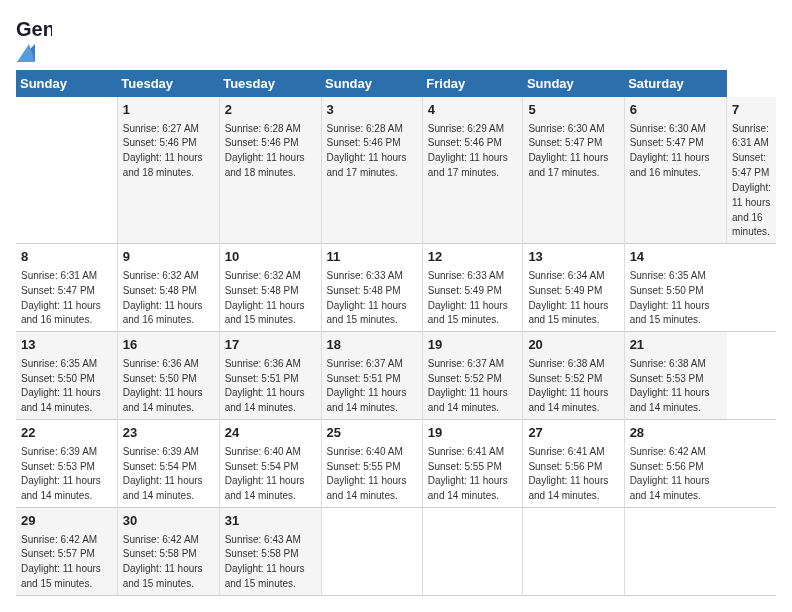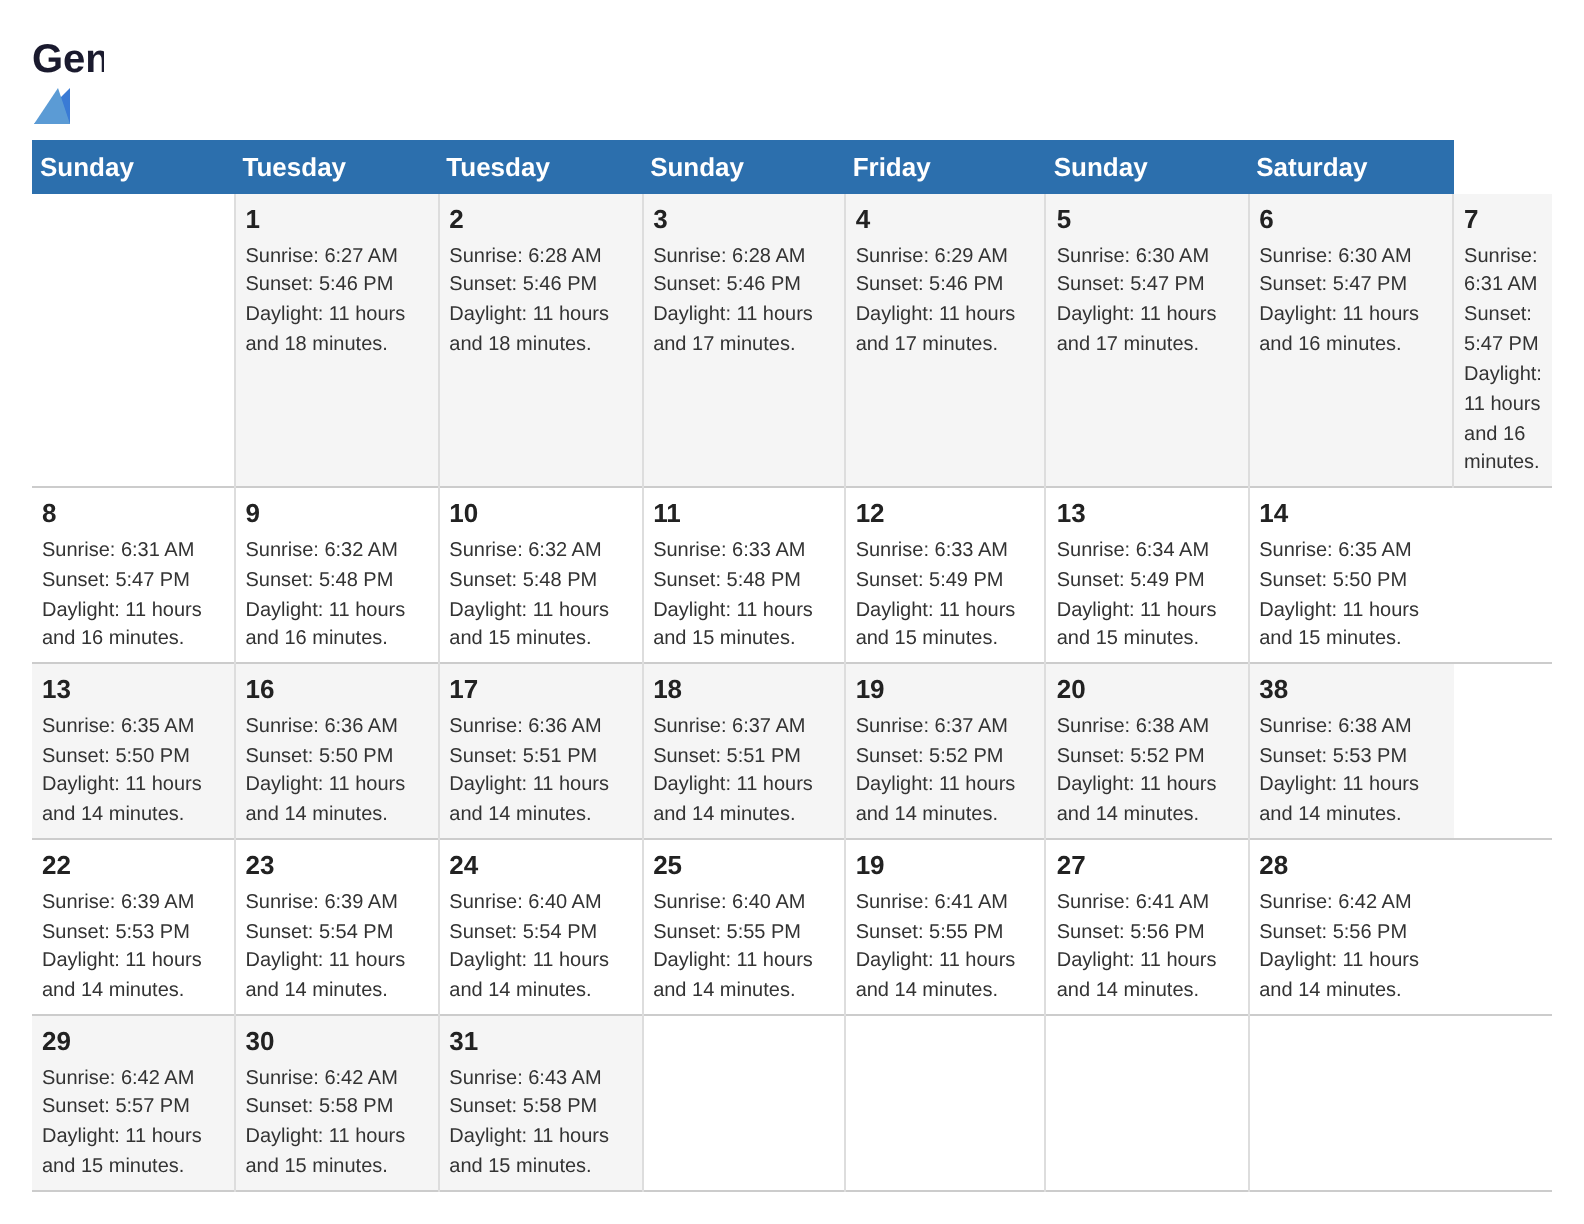--- a/index.html
+++ b/index.html
@@ -157,21 +157,21 @@
         <td><span class="day-num">16</span>
 <span class="day-detail">Sunrise: 6:36 AM<br>Sunset: 5:50 PM<br>Daylight: 11 hours and 14 minutes.</span></td>
         <td><span class="day-num">17</span>
 <span class="day-detail">Sunrise: 6:36 AM<br>Sunset: 5:51 PM<br>Daylight: 11 hours and 14 minutes.</span></td>
         <td><span class="day-num">18</span>
 <span class="day-detail">Sunrise: 6:37 AM<br>Sunset: 5:51 PM<br>Daylight: 11 hours and 14 minutes.</span></td>
         <td><span class="day-num">19</span>
 <span class="day-detail">Sunrise: 6:37 AM<br>Sunset: 5:52 PM<br>Daylight: 11 hours and 14 minutes.</span></td>
         <td><span class="day-num">20</span>
 <span class="day-detail">Sunrise: 6:38 AM<br>Sunset: 5:52 PM<br>Daylight: 11 hours and 14 minutes.</span></td>
-        <td><span class="day-num">38</span>
+        <td><span class="day-num">21</span>
 <span class="day-detail">Sunrise: 6:38 AM<br>Sunset: 5:53 PM<br>Daylight: 11 hours and 14 minutes.</span></td>
       </tr>
       <tr>
         <td><span class="day-num">22</span>
 <span class="day-detail">Sunrise: 6:39 AM<br>Sunset: 5:53 PM<br>Daylight: 11 hours and 14 minutes.</span></td>
         <td><span class="day-num">23</span>
 <span class="day-detail">Sunrise: 6:39 AM<br>Sunset: 5:54 PM<br>Daylight: 11 hours and 14 minutes.</span></td>
         <td><span class="day-num">24</span>
 <span class="day-detail">Sunrise: 6:40 AM<br>Sunset: 5:54 PM<br>Daylight: 11 hours and 14 minutes.</span></td>
         <td><span class="day-num">25</span>

